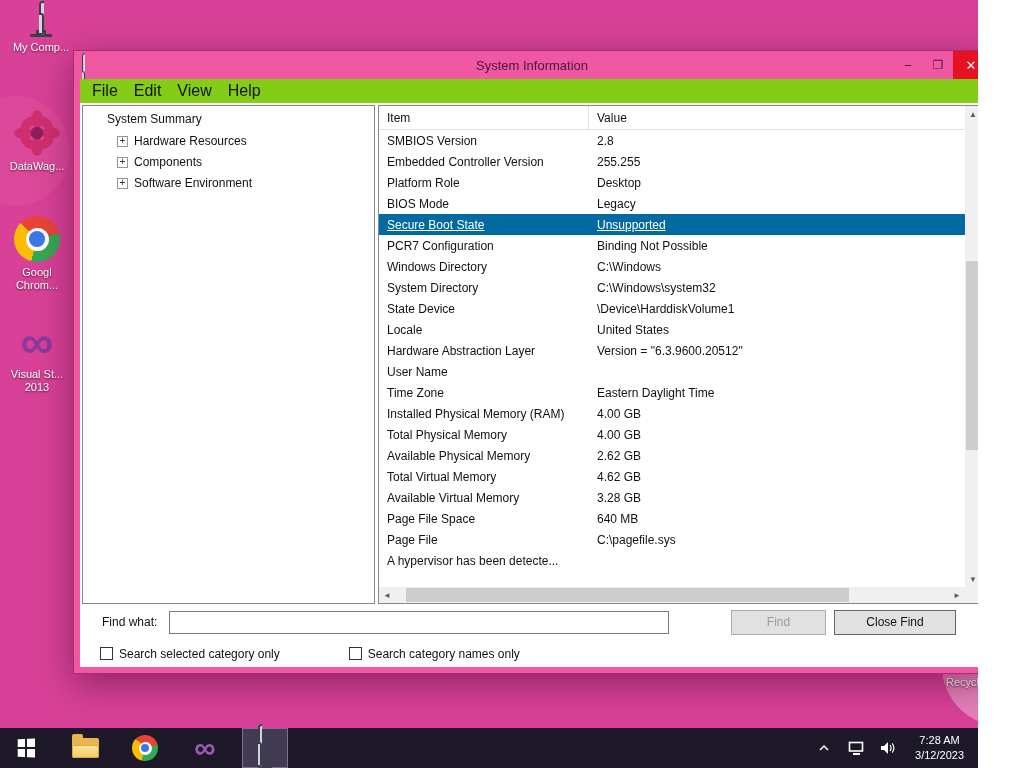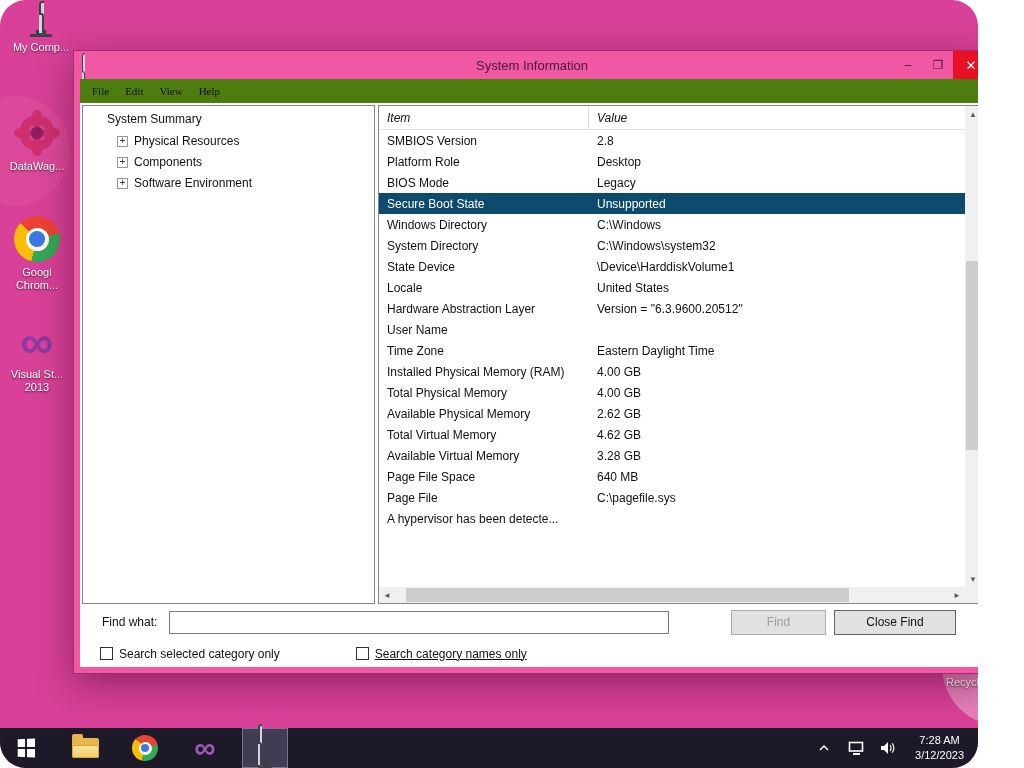--- a/index.html
+++ b/index.html
@@ -1,18 +1,18 @@
 <!DOCTYPE html>
 <html><head>
 <meta charset="utf-8">
 <style>
   * { margin:0; padding:0; box-sizing:border-box; }
   body { font-family:"Liberation Sans", sans-serif; }
 
-  .desktop { position:relative; width:978px; height:768px; background:#d84197; overflow:hidden;border-radius:26px; }
+  .desktop { position:relative; width:978px; height:768px; background:#d84197; overflow:hidden; }
 
   
   .wp-circle { position:absolute; border-radius:50%; }
   .wp-c1 { left:948px; top:228px; width:240px; height:240px; border:26px solid #e75fa6; background:transparent; }
   .wp-c2 { left:972px; top:236px; width:44px; height:44px; background:#ef7cb8; }
   .wp-c3 { left:942px; top:606px; width:120px; height:120px; background:#efb5d6; opacity:.55; }
   .wp-c4 { left:-40px; top:96px; width:110px; height:110px; background:#e0519e; opacity:.5; }
 
   
   .desktop-icon { position:absolute; width:78px; display:flex; flex-direction:column; align-items:center; gap:4px;
@@ -55,44 +55,44 @@
   .titlebar { height:28px; position:relative; display:flex; align-items:center; }
   .titlebar-icon { position:absolute; left:8px; top:5px; }
   .win-title { position:absolute; left:0; right:0; text-align:center; color:#46173a; font-size:13px; }
   .caption-buttons { position:absolute; right:1px; top:0; height:100%; display:flex; }
   .cap-btn { width:30px; height:100%; display:flex; align-items:center; justify-content:center;
              font-size:12px; color:#46173a; cursor:default; }
   .cap-btn.close { width:36px; background:#e81123; color:#fff; font-size:13px; }
 
   .client { position:absolute; left:6px; right:6px; top:28px; bottom:6px; background:#fff;
             display:flex; flex-direction:column; }
-  .menubar { height:24px; flex:none; display:flex; align-items:center; padding-left:4px; font-size:11px; color:#111;
-             background:#4d7c0f;font-family:Liberation Serif, serif; }
+  .menubar { height:24px; flex:none; display:flex; align-items:center; padding-left:4px; font-size:16px; color:#111;
+             background:#84cc16; }
   .menu-item { padding:3px 8px; }
 
   .content { flex:1; min-height:0; display:flex; gap:3px; padding:2px 2px 0 2px; }
   .tree-pane { width:293px; flex:none; border:1px solid #828790; padding:5px 20px; font-size:12px; color:#111;
                overflow:hidden; background:#fff; }
   .tree-root { padding:1px 2px; margin-left:2px; width:max-content; }
   .tree-item { display:flex; align-items:center; gap:6px; margin:7px 0 0 14px; }
   .expand-box { width:11px; height:11px; flex:none; border:1px solid #969696; background:#fff; color:#333;
                 display:flex; align-items:center; justify-content:center; font-size:10px; line-height:1; }
 
   .list-pane { flex:1; min-width:0; border:1px solid #828790; position:relative; background:#fff;
                font-size:12px; color:#111; display:flex; flex-direction:column; }
   .list-header { flex:none; height:24px; display:flex; align-items:stretch; border-bottom:1px solid #e2e2e2;
-                 margin-right:16px;font-style:italic; }
+                 margin-right:16px; }
   .col-item { width:210px; flex:none; display:flex; align-items:center; padding-left:8px;
               border-right:1px solid #e2e2e2; }
   .col-value { flex:1; display:flex; align-items:center; padding-left:8px; }
   .list-body { flex:1; overflow:hidden; margin-right:16px; margin-bottom:25px; }
   .list-row { display:flex; height:21px; align-items:center; white-space:nowrap; }
   .list-row .cell-item { width:210px; flex:none; padding-left:8px; overflow:hidden; }
   .list-row .cell-value { flex:1; padding-left:8px; overflow:hidden; }
-  .list-row.selected { background:#0c4a6e; color:#fff; }
+  .list-row.selected { background:#0369a1; color:#fff;text-decoration:underline; }
 
   .vscroll { position:absolute; top:0; right:0; bottom:16px; width:16px; background:#f0f0f0;
              display:flex; flex-direction:column; }
   .scroll-arrow { height:16px; width:16px; flex:none; display:flex; align-items:center; justify-content:center;
                   font-size:8px; color:#5c5c5c; background:#f0f0f0; }
   .v-track { flex:1; position:relative; }
   .v-thumb { position:absolute; left:1px; right:1px; top:31%; height:42%; background:#cdcdcd; }
   .hscroll { position:absolute; left:0; right:16px; bottom:0; height:16px; background:#f0f0f0;
              display:flex; align-items:center; }
   .h-track { flex:1; position:relative; height:100%; }
@@ -101,24 +101,24 @@
 
   .findbar { flex:none; height:36px; display:flex; align-items:center; padding:0 28px 0 22px; }
   .find-label { font-size:12px; color:#111; margin-right:12px; }
   .find-input { width:500px; height:23px; border:1px solid #7a7a7a; font-size:12px; padding:0 5px;
                 font-family:"Liberation Sans", sans-serif; }
   .btn { height:25px; background:#e1e1e1; border:1px solid #adadad; font-size:12px; color:#111;
          display:flex; align-items:center; justify-content:center; cursor:default; }
   .btn-find { width:95px; margin-left:auto; color:#9c9c9c; }
   .btn-close-find { width:122px; margin-left:8px; border-color:#646464; }
 
-  .checkrow { flex:none; height:27px; display:flex; align-items:center; padding-left:20px; font-size:12px; color:#111; }
+  .checkrow { flex:none; height:27px; display:flex; align-items:center; padding-left:20px; font-size:12px; color:#111;gap:17px; }
   .checkbox { width:13px; height:13px; border:1px solid #333; background:#fff; margin-right:6px; flex:none; }
   .check-group { display:flex; align-items:center; }
-  .check-group.g2 { margin-left:76px;text-decoration:underline; }
+  .check-group.g2 { margin-left:52px; }
 
   
   .taskbar { position:absolute; left:0; right:0; bottom:0; height:40px; background:#1d1928; z-index:50;
              display:flex; align-items:stretch; }
   .start-btn { width:52px; display:flex; align-items:center; justify-content:center; }
   .win-logo { display:grid; grid-template-columns:8px 8px; grid-template-rows:8px 8px; gap:2px;
               transform:perspective(60px) rotateY(-16deg); }
   .win-logo span { background:#fff; }
   .task-icons { display:flex; align-items:stretch; margin-left:10px; gap:14px; }
   .task-btn { width:46px; display:flex; align-items:center; justify-content:center; }
@@ -222,21 +222,21 @@
           <span class="menu-item">Help</span>
         </div>
 
       <div class="content">
 
         <div class="tree-pane">
           <div class="tree-root">System Summary</div>
           <div>
               <div class="tree-item">
                 <span class="expand-box">+</span>
-                <span>Physical Resources</span>
+                <span>Hardware Resources</span>
               </div>
               <div class="tree-item">
                 <span class="expand-box">+</span>
                 <span>Components</span>
               </div>
               <div class="tree-item">
                 <span class="expand-box">+</span>
                 <span>Software Environment</span>
               </div>
             </div>
@@ -246,30 +246,38 @@
           <div class="list-header">
             <div class="col-item">Item</div>
             <div class="col-value">Value</div>
           </div>
           <div class="list-body">
               <div class="list-row">
                 <span class="cell-item">SMBIOS Version</span>
                 <span class="cell-value">2.8</span>
               </div>
               <div class="list-row">
+                <span class="cell-item">Embedded Controller Version</span>
+                <span class="cell-value">255.255</span>
+              </div>
+              <div class="list-row">
                 <span class="cell-item">Platform Role</span>
                 <span class="cell-value">Desktop</span>
               </div>
               <div class="list-row">
                 <span class="cell-item">BIOS Mode</span>
                 <span class="cell-value">Legacy</span>
               </div>
               <div class="list-row selected">
                 <span class="cell-item">Secure Boot State</span>
                 <span class="cell-value">Unsupported</span>
+              </div>
+              <div class="list-row">
+                <span class="cell-item">PCR7 Configuration</span>
+                <span class="cell-value">Binding Not Possible</span>
               </div>
               <div class="list-row">
                 <span class="cell-item">Windows Directory</span>
                 <span class="cell-value">C:\Windows</span>
               </div>
               <div class="list-row">
                 <span class="cell-item">System Directory</span>
                 <span class="cell-value">C:\Windows\system32</span>
               </div>
               <div class="list-row">

